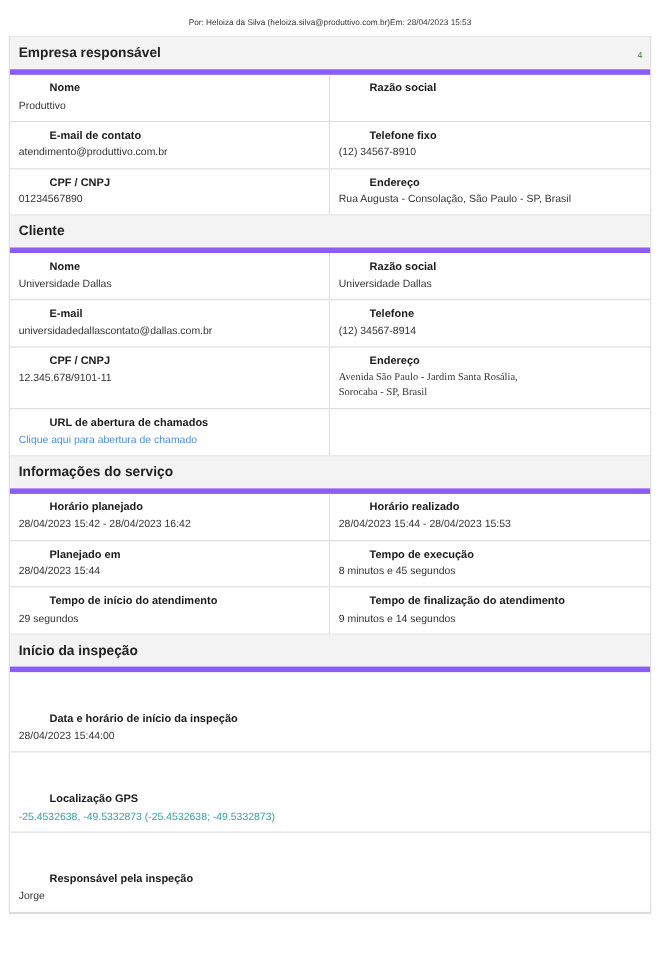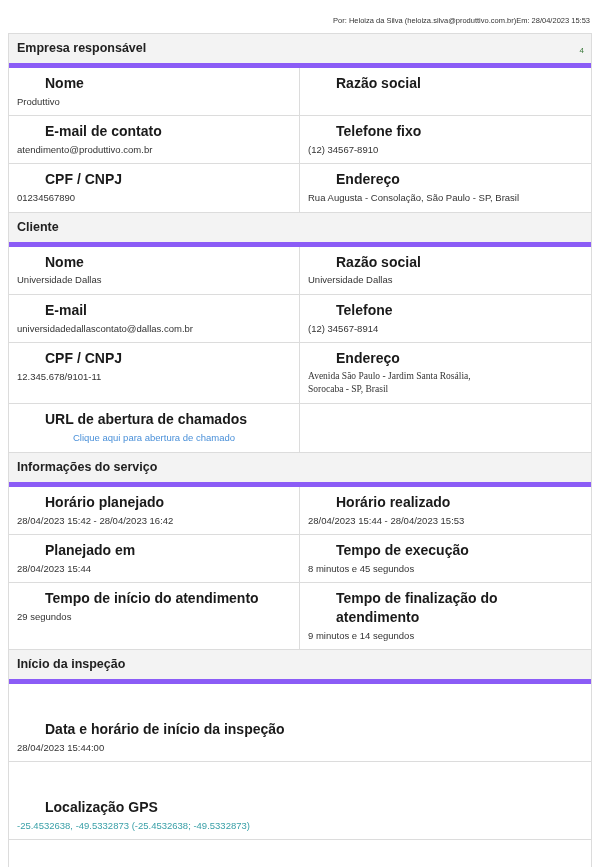--- a/index.html
+++ b/index.html
@@ -32,21 +32,21 @@
     text-align: center;
     font-size: 19px;
     font-weight: normal;
     color: #333333;
     line-height: 1.25;
     padding-top: 28px;
     margin: 0 60px;
   }
   .meta-row {
     display: flex;
-    justify-content: flex-end;
+    justify-content: center;
     align-items: baseline;
     margin: 16px 10px 0 10px;
     font-size: 7.5px;
     color: #333333;
   }
   .meta-left { text-align: left; }
   .meta-right { text-align: right; }
 
   .content {
     margin: 8px 8px 0 8px;
@@ -76,37 +76,36 @@
   }
   .cell.full {
     flex: 1 1 100%;
     border-right: none;
     margin-top: 30px;
   }
   .cell.empty {
     border-right: none;
   }
   .label {
-    font-size: 14px;
+    font-size: 10px;
     font-weight: bold;
     color: #1a1a1a;
     line-height: 1.35;
     padding-left: 28px;
   }
   .value {
     font-size: 9.5px;
     color: #333333;
     line-height: 1.4;
     margin-top: 2px;
     word-break: break-word;
   }
   .value.link {
     color: #4a90d9;
     cursor: pointer;
-    text-align: center;
   }
   .value.gps {
     color: #3aa0a8;
   }
   .value.multi {
     white-space: pre-line;
     font-family: Liberation Serif, serif;
   }
   .bottom-rule {
     margin: 0 8px;

